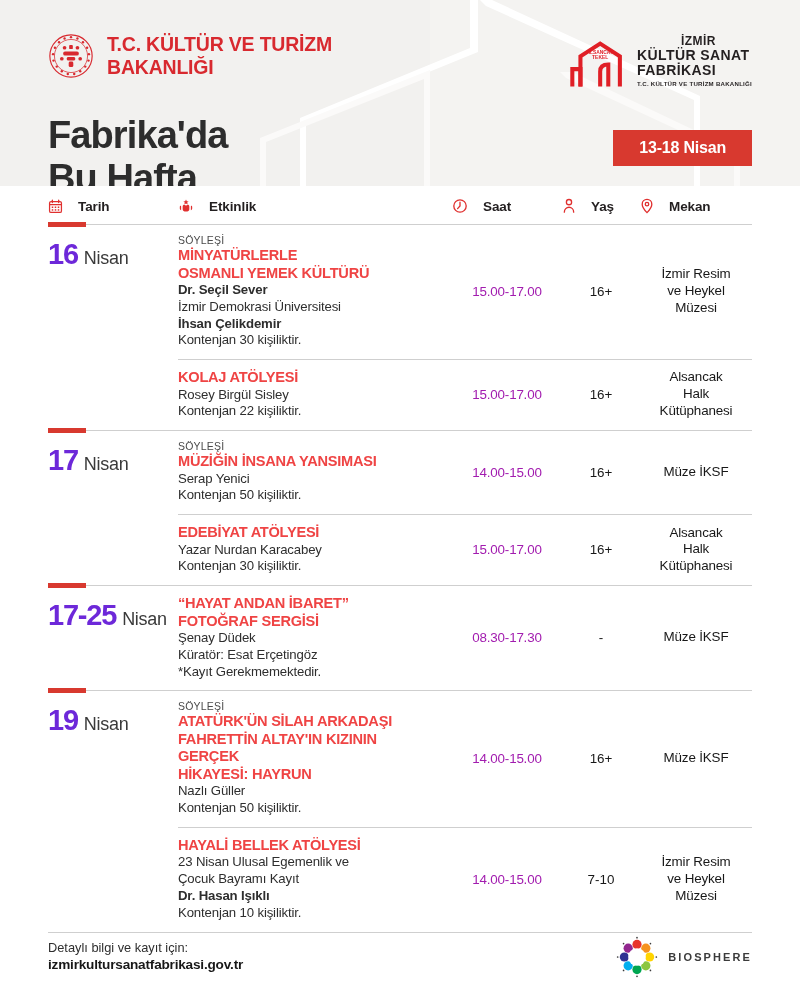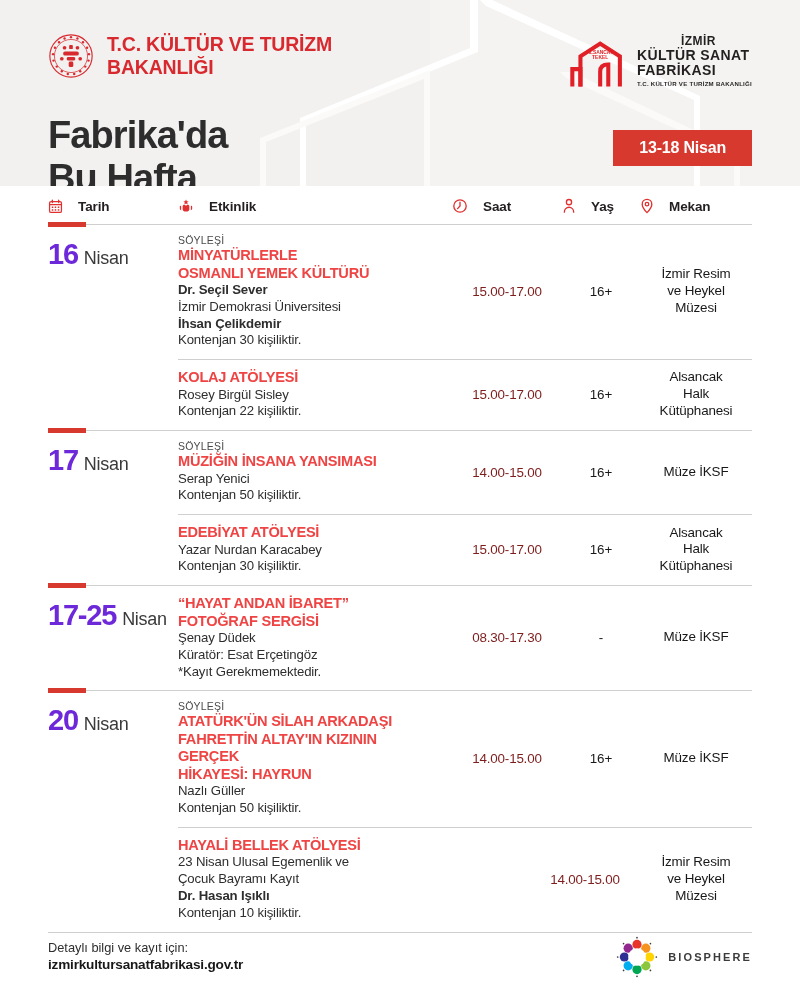--- a/index.html
+++ b/index.html
@@ -208,21 +208,21 @@
     color: #2e2e2e;
     letter-spacing: -0.15px;
   }
   .ev-line.b { font-weight: bold; }
 
   .cell-time {
     width: 110px;
     flex: 0 0 110px;
     font-size: 13.4px;
     letter-spacing: -0.2px;
-    color: #7f1d1d;
+    color: #a21caf;
     text-align: right;
   }
   .cell-age {
     width: 78px;
     flex: 0 0 78px;
     font-size: 13.4px;
     color: #181818;
     text-align: center;
   }
   .cell-place {
@@ -531,21 +531,21 @@
             <div>Müze İKSF</div>
           </div>
         </div>
       </div>
     </div>
     <div class="day-group">
       <div class="rule day"></div>
       <div class="row">
         <div class="cell-date">
           <div class="date-line">
-            <span class="date-num">20</span>
+            <span class="date-num">19</span>
             <span class="date-month">Nisan</span>
           </div>
         </div>
         <div class="cell-event">
           <div class="kicker">SÖYLEŞİ</div>
           <div class="ev-title">ATATÜRK'ÜN SİLAH ARKADAŞI</div>
           <div class="ev-title">FAHRETTİN ALTAY'IN KIZININ GERÇEK</div>
           <div class="ev-title">HİKAYESİ: HAYRUN</div>
           <div class="ev-line">Nazlı Güller</div>
           <div class="ev-line">Kontenjan 50 kişiliktir.</div>
@@ -567,20 +567,23 @@
         <div class="cell-date"></div>
         <div class="cell-event">
           <div class="ev-title">HAYALİ BELLEK ATÖLYESİ</div>
           <div class="ev-line">23 Nisan Ulusal Egemenlik ve</div>
           <div class="ev-line">Çocuk Bayramı Kayıt</div>
           <div class="ev-line b">Dr. Hasan Işıklı</div>
           <div class="ev-line">Kontenjan 10 kişiliktir.</div>
         </div>
         <div class="cell-time vcenter">
           <span>14.00-15.00</span>
+        </div>
+        <div class="cell-age vcenter">
+          <span>7-10</span>
         </div>
         <div class="cell-place vcenter">
           <div>
             <div>İzmir Resim</div>
             <div>ve Heykel</div>
             <div>Müzesi</div>
           </div>
         </div>
       </div>
     </div>

